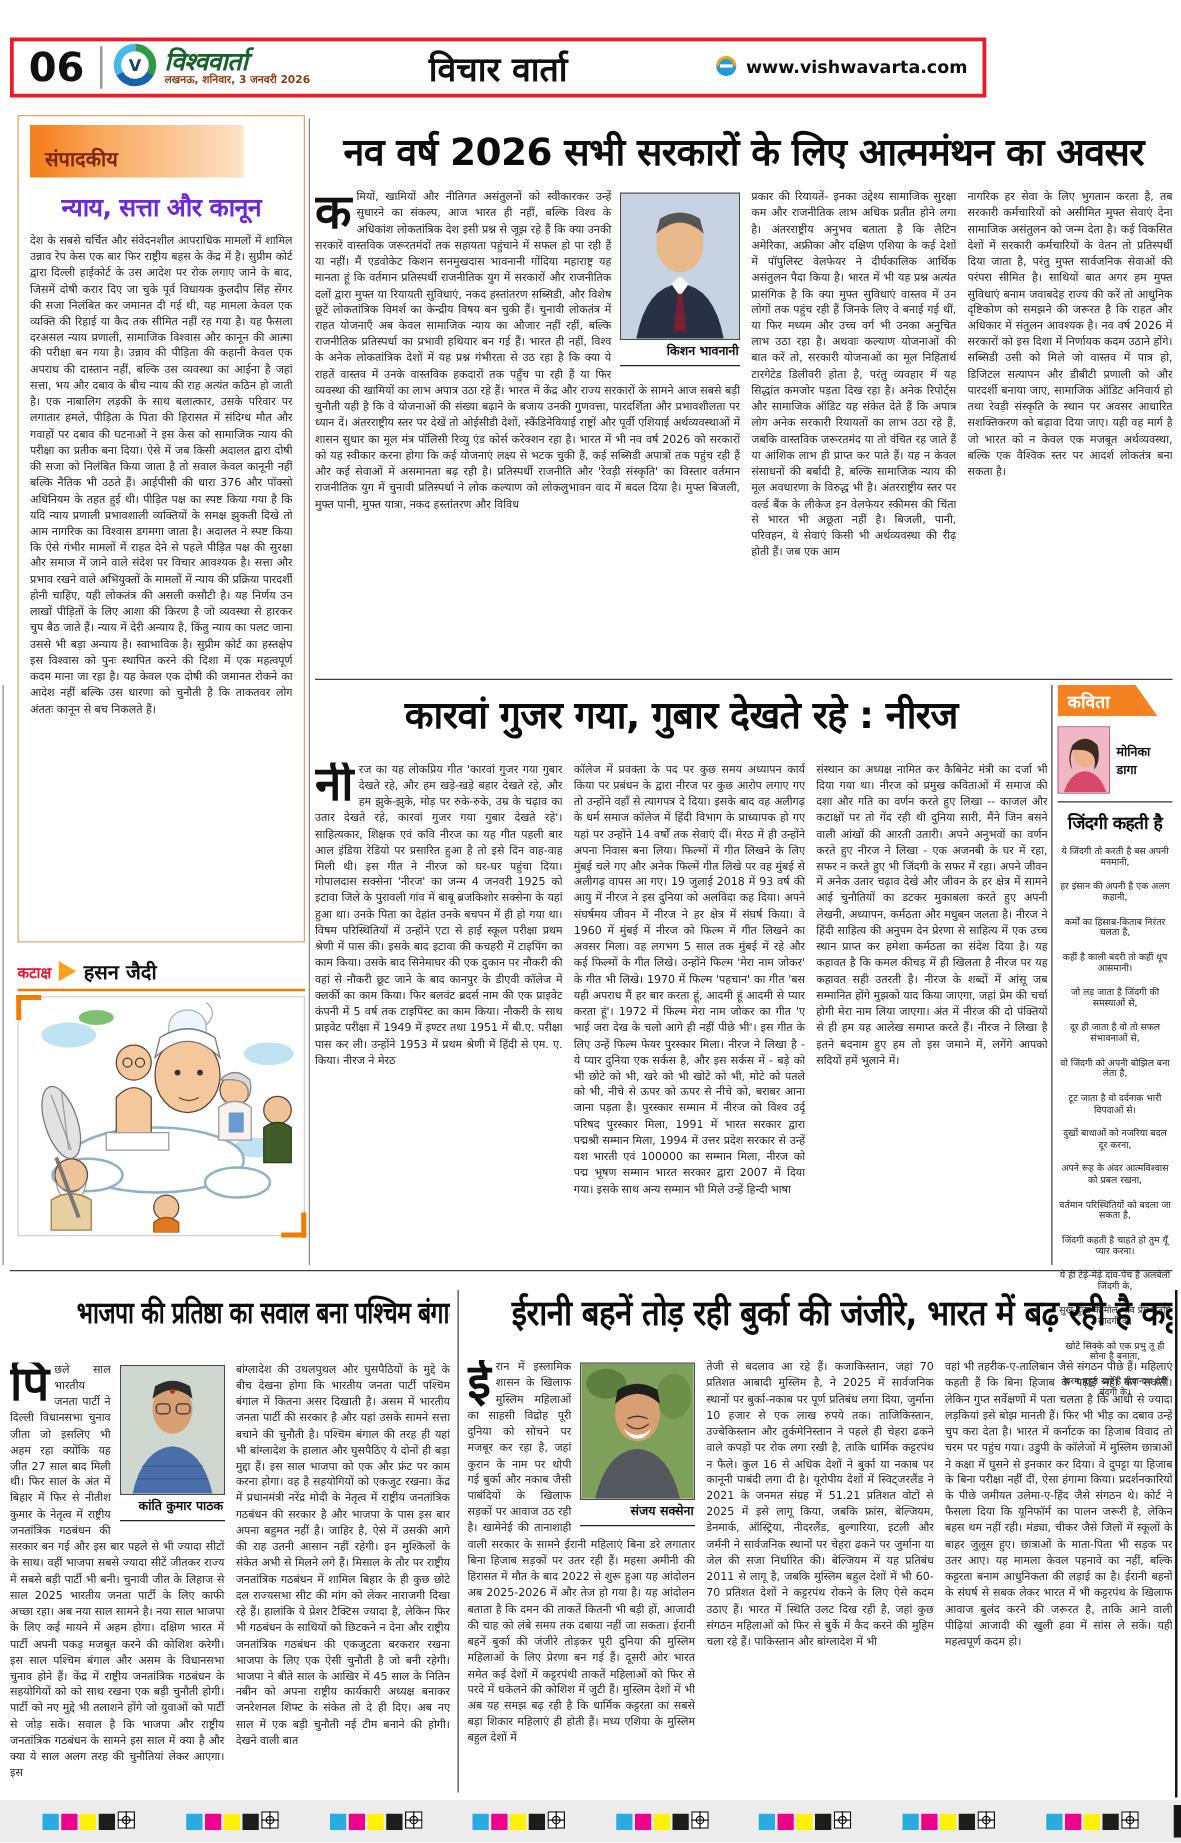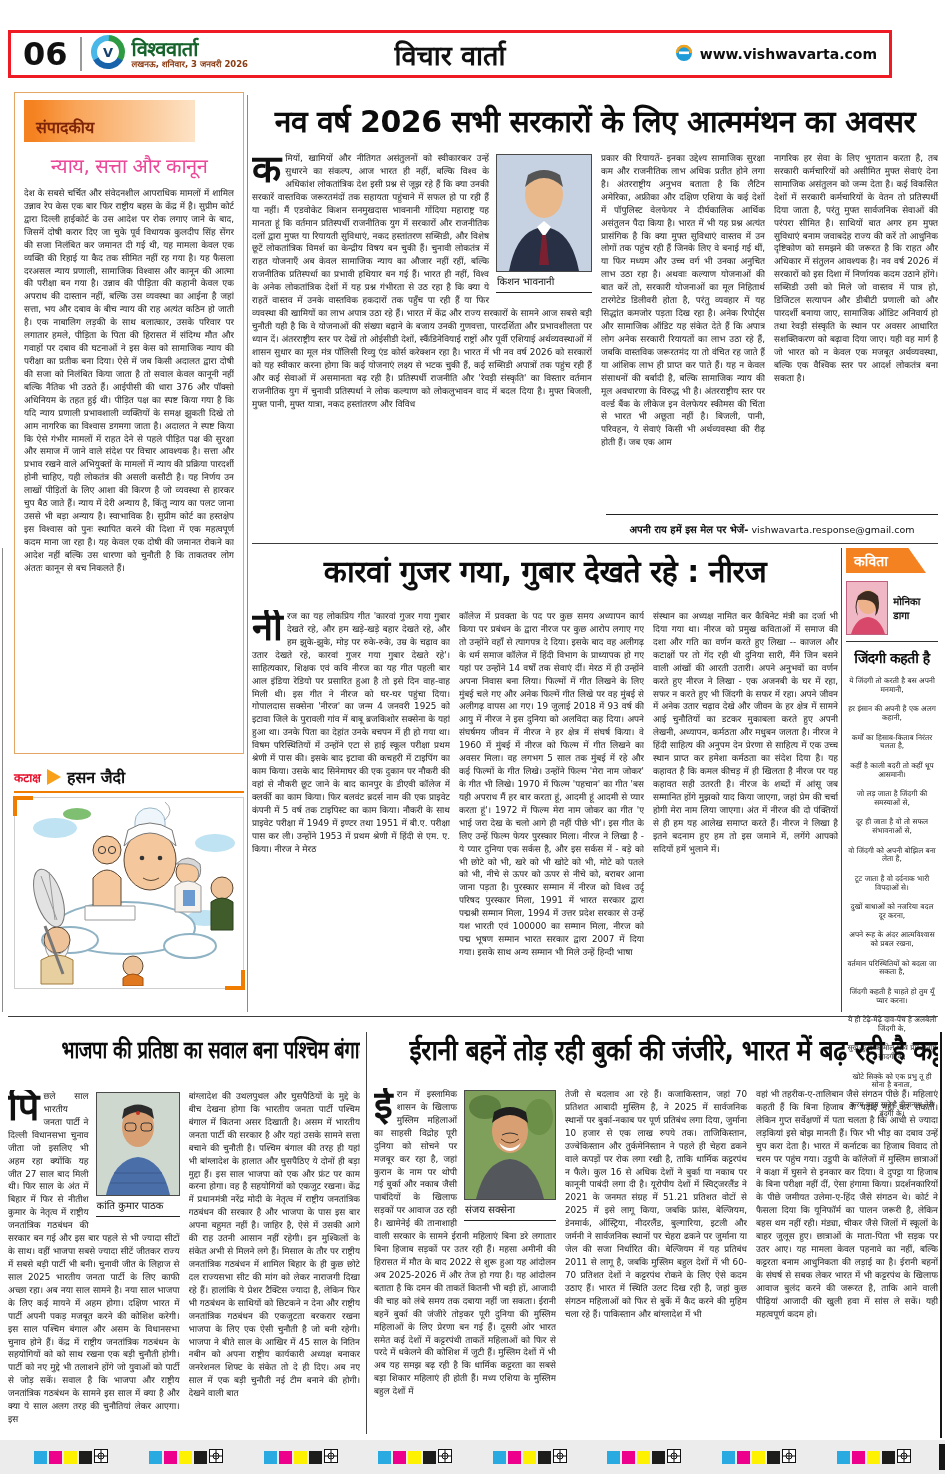--- a/index.html
+++ b/index.html
@@ -1,44 +1,44 @@
 <!DOCTYPE html>
 <html><head>
 <meta charset="utf-8">
 <style>
   html,body{margin:0;padding:0;background:#fff;}
   .page{position:relative;width:945px;height:1474px;background:#fff;overflow:hidden;
         font-family:"DejaVu Sans","Liberation Sans",sans-serif;color:#1b1b1b;}
   
-  .masthead{position:absolute;left:8px;top:30px;width:884px;height:48px;border:3px solid #ee1b24;
+  .masthead{position:absolute;left:8px;top:30px;width:781px;height:48px;border:3px solid #ee1b24;
             box-sizing:border-box;display:flex;align-items:center;background:#fff;}
   .pageno{font-size:32px;font-weight:bold;color:#111;padding:0 12px;line-height:1;}
   .vrule{width:2px;height:34px;background:#9a9a9a;margin-right:8px;}
   .brand{display:flex;align-items:center;gap:6px;}
   .brand-txt{display:flex;flex-direction:column;line-height:1.05;}
-  .brand-name{font-size:20px;font-weight:bold;color:#15632b;letter-spacing:-.5px;}
+  .brand-name{font-size:20px;font-weight:bold;color:#15632b;letter-spacing:-.5px;font-style:italic;}
   .brand-date{font-size:8.5px;font-weight:bold;color:#8a3c14;}
   .section-title{position:absolute;left:50%;transform:translateX(-50%);font-size:27px;font-weight:bold;color:#101010;white-space:nowrap;}
   .site{margin-left:auto;display:flex;align-items:center;gap:5px;padding-right:12px;}
   .site-url{font-size:14px;font-weight:bold;color:#101010;}
   
   .body-sm{font-size:8.8px;line-height:1.47;text-align:justify;color:#1c1c1c;}
   .col{overflow:hidden;}
   .headline{font-weight:bold;color:#0c0c0c;white-space:nowrap;display:inline-block;letter-spacing:-.5px;}
   .fitwrap{text-align:center;overflow:hidden;}
   .dropcap{float:left;font-weight:bold;color:#111;font-size:38px;line-height:34px;padding:0 4px 0 0;}
   .photo-block{float:right;margin:2px 0 4px 7px;background:#fff;}
   .photo-frame{border:1px solid #4a4a4a;overflow:hidden;display:block;}
-  .caption{font-weight:normal;font-size:10px;text-align:left;padding:3px 1px 2px;border-bottom:1.5px solid #222;color:#111;}
+  .caption{font-weight:bold;font-size:10px;text-align:right;padding:3px 1px 2px;border-bottom:1.5px solid #222;color:#111;}
   
   .edbox{position:absolute;left:14px;top:92px;width:230px;height:662px;border:1.5px solid #e2a765;
          box-sizing:border-box;padding:7px 9px;background:#fff;}
   .ed-bar{width:72%;background:linear-gradient(90deg,#f58220 0px,#f58220 10px,#f9a458 30%,#fde3c6 100%);
           padding:16px 8px 4px 12px;font-size:16px;font-weight:bold;color:#7e2408;}
-  .ed-title{text-align:center;font-size:20px;font-weight:normal;color:#ec4899;margin:10px 0 8px;letter-spacing:-.5px;}
+  .ed-title{text-align:center;font-size:20px;font-weight:bold;color:#6d28d9;margin:10px 0 8px;letter-spacing:-.5px;}
   
   .cartoonbox{position:absolute;left:14px;top:766px;width:230px;height:236px;}
   .cartoon-head{display:flex;align-items:center;gap:6px;}
   .cartoon-label{color:#e8112d;font-weight:bold;font-size:12px;}
   .tri{width:0;height:0;border-left:14px solid #f9a01b;border-top:8px solid transparent;border-bottom:8px solid transparent;}
   .cartoon-author{font-size:16px;font-weight:bold;color:#111;}
   .cartoon-rule{height:2px;background:#f07c00;margin:3px 0 4px;}
   .cartoon-art{position:relative;border:1px solid #cfcfcf;height:190px;background:#fff;}
   .corner-tl{position:absolute;left:-2px;top:-2px;width:16px;height:16px;border-left:4px solid #f07c00;border-top:4px solid #f07c00;}
   .corner-br{position:absolute;right:-2px;bottom:-2px;width:16px;height:16px;border-right:4px solid #f07c00;border-bottom:4px solid #f07c00;}
@@ -201,24 +201,20 @@
             <path d="M40 72 l7 10 l7 -10 l-7 -6 z" fill="#fff"></path>
             <path d="M45 80 h4 l3 30 h-10 z" fill="#7a2030"></path>
           </svg>
         </span>
         <span class="caption" style="display:block;">किशन भावनानी</span>
       </span>
       <span>मियों, खामियों और नीतिगत असंतुलनों को स्वीकारकर उन्हें सुधारने का संकल्प, आज भारत ही नहीं, बल्कि विश्व के अधिकांश लोकतांत्रिक देश इसी प्रश्न से जूझ रहे हैं कि क्या उनकी सरकारें वास्तविक जरूरतमंदों तक सहायता पहुंचाने में सफल हो पा रही हैं या नहीं। मैं एडवोकेट किशन सनमुखदास भावनानी गोंदिया महाराष्ट्र यह मानता हूं कि वर्तमान प्रतिस्पर्धी राजनीतिक युग में सरकारों और राजनीतिक दलों द्वारा मुफ्त या रियायती सुविधाएं, नकद हस्तांतरण सब्सिडी, और विशेष छूटें लोकतांत्रिक विमर्श का केन्द्रीय विषय बन चुकी हैं। चुनावी लोकतंत्र में राहत योजनाएँ अब केवल सामाजिक न्याय का औजार नहीं रहीं, बल्कि राजनीतिक प्रतिस्पर्धा का प्रभावी हथियार बन गई हैं। भारत ही नहीं, विश्व के अनेक लोकतांत्रिक देशों में यह प्रश्न गंभीरता से उठ रहा है कि क्या ये राहतें वास्तव में उनके वास्तविक हकदारों तक पहुँच पा रही हैं या फिर व्यवस्था की खामियों का लाभ अपात्र उठा रहे हैं। भारत में केंद्र और राज्य सरकारों के सामने आज सबसे बड़ी चुनौती यही है कि वे योजनाओं की संख्या बढ़ाने के बजाय उनकी गुणवत्ता, पारदर्शिता और प्रभावशीलता पर ध्यान दें। अंतरराष्ट्रीय स्तर पर देखें तो ओईसीडी देशों, स्कैंडिनेवियाई राष्ट्रों और पूर्वी एशियाई अर्थव्यवस्थाओं में शासन सुधार का मूल मंत्र पॉलिसी रिव्यु एंड कोर्स करेक्शन रहा है। भारत में भी नव वर्ष 2026 को सरकारों को यह स्वीकार करना होगा कि कई योजनाएं लक्ष्य से भटक चुकी हैं, कई सब्सिडी अपात्रों तक पहुंच रही हैं और कई सेवाओं में असमानता बढ़ रही है। प्रतिस्पर्धी राजनीति और 'रेवड़ी संस्कृति' का विस्तार वर्तमान राजनीतिक युग में चुनावी प्रतिस्पर्धा ने लोक कल्याण को लोकलुभावन वाद में बदल दिया है। मुफ्त बिजली, मुफ्त पानी, मुफ्त यात्रा, नकद हस्तांतरण और विविध</span>
     </div>
     <div class="lead-b col body-sm">प्रकार की रियायतें- इनका उद्देश्य सामाजिक सुरक्षा कम और राजनीतिक लाभ अधिक प्रतीत होने लगा है। अंतरराष्ट्रीय अनुभव बताता है कि लैटिन अमेरिका, अफ्रीका और दक्षिण एशिया के कई देशों में पॉपुलिस्ट वेलफेयर ने दीर्घकालिक आर्थिक असंतुलन पैदा किया है। भारत में भी यह प्रश्न अत्यंत प्रासंगिक है कि क्या मुफ्त सुविधाएं वास्तव में उन लोगों तक पहुंच रही हैं जिनके लिए वे बनाई गई थीं, या फिर मध्यम और उच्च वर्ग भी उनका अनुचित लाभ उठा रहा है। अथवाः कल्याण योजनाओं की बात करें तो, सरकारी योजनाओं का मूल निहितार्थ टारगेटेड डिलीवरी होता है, परंतु व्यवहार में यह सिद्धांत कमजोर पड़ता दिख रहा है। अनेक रिपोर्ट्स और सामाजिक ऑडिट यह संकेत देते हैं कि अपात्र लोग अनेक सरकारी रियायतों का लाभ उठा रहे हैं, जबकि वास्तविक जरूरतमंद या तो वंचित रह जाते हैं या आंशिक लाभ ही प्राप्त कर पाते हैं। यह न केवल संसाधनों की बर्बादी है, बल्कि सामाजिक न्याय की मूल अवधारणा के विरुद्ध भी है। अंतरराष्ट्रीय स्तर पर वर्ल्ड बैंक के लीकेज इन वेलफेयर स्कीमस की चिंता से भारत भी अछूता नहीं है। बिजली, पानी, परिवहन, ये सेवाएं किसी भी अर्थव्यवस्था की रीढ़ होती हैं। जब एक आम</div>
     <div class="lead-c col body-sm">नागरिक हर सेवा के लिए भुगतान करता है, तब सरकारी कर्मचारियों को असीमित मुफ्त सेवाएं देना सामाजिक असंतुलन को जन्म देता है। कई विकसित देशों में सरकारी कर्मचारियों के वेतन तो प्रतिस्पर्धी दिया जाता है, परंतु मुफ्त सार्वजनिक सेवाओं की परंपरा सीमित है। साथियों बात अगर हम मुफ्त सुविधाएं बनाम जवाबदेह राज्य की करें तो आधुनिक दृष्टिकोण को समझने की जरूरत है कि राहत और अधिकार में संतुलन आवश्यक है। नव वर्ष 2026 में सरकारों को इस दिशा में निर्णायक कदम उठाने होंगे। सब्सिडी उसी को मिले जो वास्तव में पात्र हो, डिजिटल सत्यापन और डीबीटी प्रणाली को और पारदर्शी बनाया जाए, सामाजिक ऑडिट अनिवार्य हो तथा रेवड़ी संस्कृति के स्थान पर अवसर आधारित सशक्तिकरण को बढ़ावा दिया जाए। यही वह मार्ग है जो भारत को न केवल एक मजबूत अर्थव्यवस्था, बल्कि एक वैश्विक स्तर पर आदर्श लोकतंत्र बना सकता है।</div>
-    <div class="feedback">
-      <b>अपनी राय हमें इस मेल पर भेजें-</b>
-      <span>vishwavarta.response@gmail.com</span>
-    </div>
   </div>
 
   <div class="hline" style="left:252px;top:543px;width:686px;"></div>
   <div class="vline" style="left:247px;top:95px;height:917px;"></div>
   <div class="vline" style="left:841px;top:548px;height:464px;background:#444;"></div>
   <div class="vline" style="left:2px;top:548px;height:464px;"></div>
 
   <div class="a2-hl fitwrap">
     <span class="headline fit">कारवां गुजर गया, गुबार देखते रहे : नीरज</span>
   </div>

